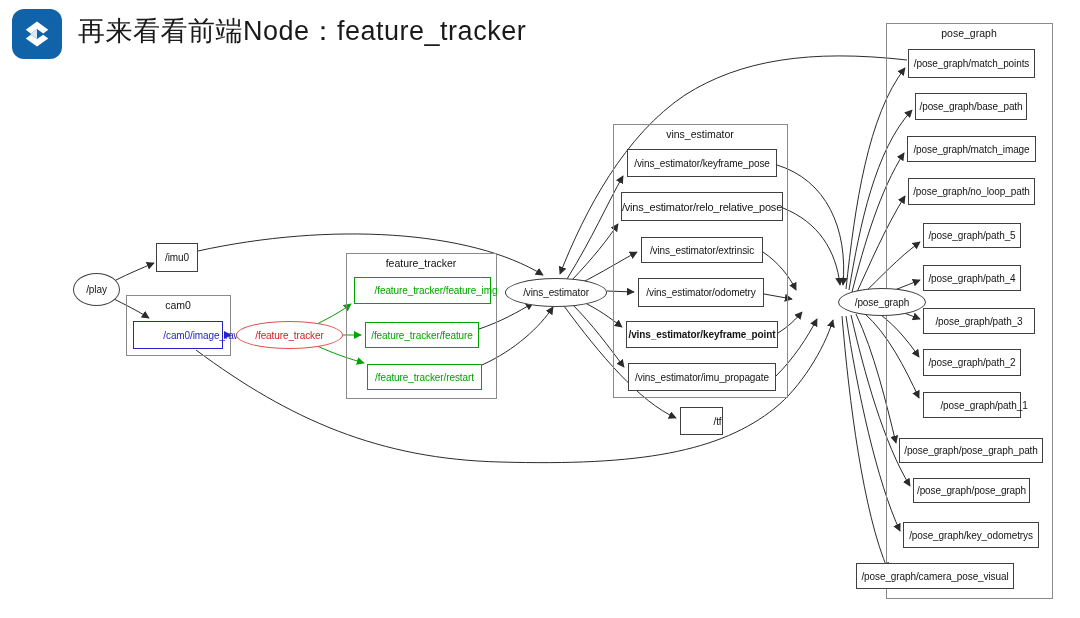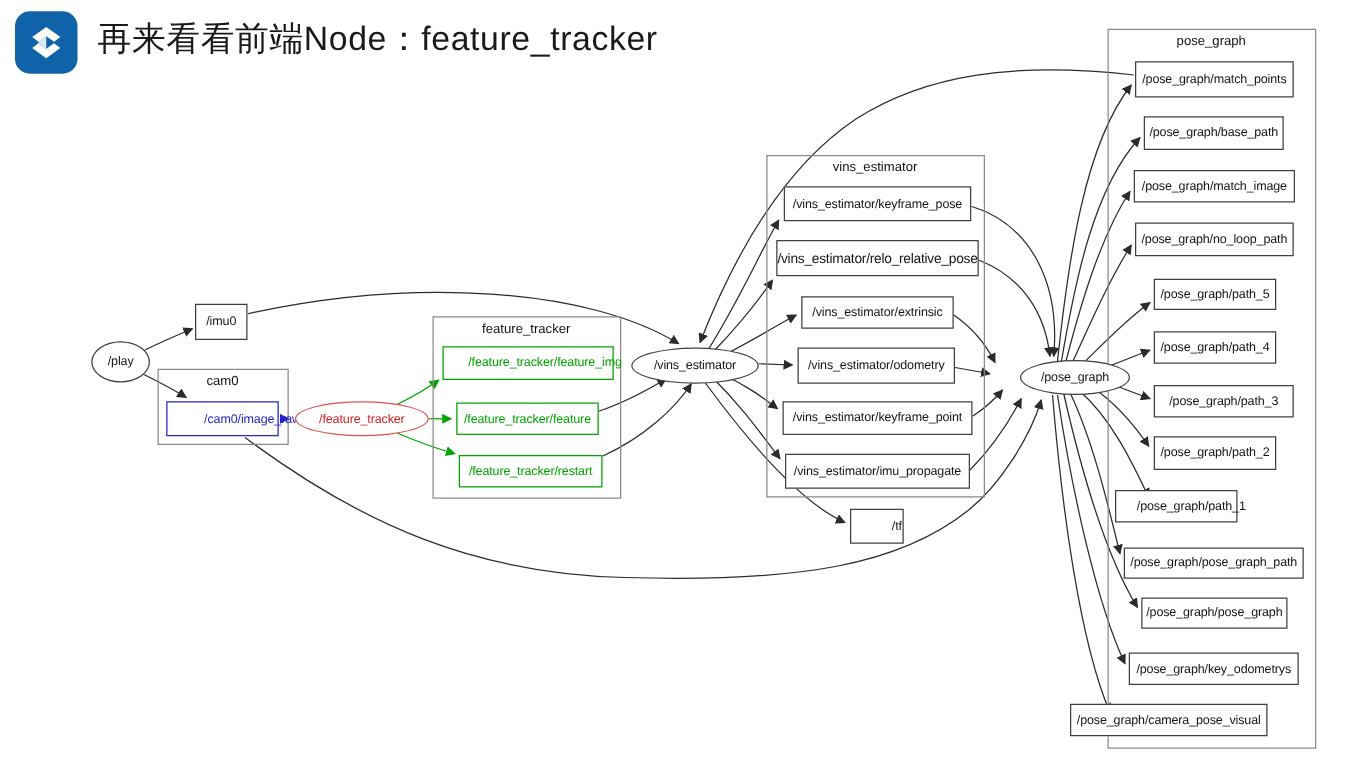--- a/index.html
+++ b/index.html
@@ -121,31 +121,31 @@
 <div class="node topic green" style="left:354px;top:277px;width:137px;height:27px;padding-left:27px;">/feature_tracker/feature_img</div>
 <div class="node topic green" style="left:365px;top:322px;width:114px;height:26px;">/feature_tracker/feature</div>
 <div class="node topic green" style="left:367px;top:364px;width:115px;height:26px;">/feature_tracker/restart</div>
 
 <div class="node ellipse" style="left:505px;top:278px;width:102px;height:29px;">/vins_estimator</div>
 
 <div class="node topic" style="left:627px;top:149px;width:150px;height:28px;">/vins_estimator/keyframe_pose</div>
 <div class="node topic tight" style="left:621px;top:192px;width:162px;height:29px;">/vins_estimator/relo_relative_pose</div>
 <div class="node topic" style="left:641px;top:237px;width:122px;height:26px;">/vins_estimator/extrinsic</div>
 <div class="node topic" style="left:638px;top:278px;width:126px;height:29px;">/vins_estimator/odometry</div>
-<div class="node topic" style="left:626px;top:321px;width:152px;height:27px;">/vins_estimator/keyframe_point</div>
+<div class="node topic" style="left:626px;top:321px;width:152px;height:27px;font-weight:bold;">/vins_estimator/keyframe_point</div>
 <div class="node topic" style="left:628px;top:363px;width:148px;height:28px;">/vins_estimator/imu_propagate</div>
 <div class="node topic" style="left:680px;top:407px;width:43px;height:28px;padding-left:32px;">/tf</div>
 
-<div class="node ellipse" style="left:816px;top:288px;width:88px;height:28px;">/pose_graph</div>
+<div class="node ellipse" style="left:838px;top:288px;width:88px;height:28px;">/pose_graph</div>
 
 <div class="node topic" style="left:908px;top:49px;width:127px;height:29px;">/pose_graph/match_points</div>
 <div class="node topic" style="left:915px;top:93px;width:112px;height:27px;">/pose_graph/base_path</div>
 <div class="node topic" style="left:907px;top:136px;width:129px;height:26px;">/pose_graph/match_image</div>
 <div class="node topic" style="left:908px;top:178px;width:127px;height:27px;">/pose_graph/no_loop_path</div>
 <div class="node topic" style="left:923px;top:223px;width:98px;height:25px;">/pose_graph/path_5</div>
 <div class="node topic" style="left:923px;top:265px;width:98px;height:26px;">/pose_graph/path_4</div>
 <div class="node topic" style="left:923px;top:308px;width:112px;height:26px;">/pose_graph/path_3</div>
 <div class="node topic" style="left:923px;top:349px;width:98px;height:27px;">/pose_graph/path_2</div>
-<div class="node topic" style="left:892px;top:392px;width:98px;height:26px;padding-left:24px;">/pose_graph/path_1</div>
+<div class="node topic" style="left:923px;top:392px;width:98px;height:26px;padding-left:24px;">/pose_graph/path_1</div>
 <div class="node topic" style="left:899px;top:438px;width:144px;height:25px;">/pose_graph/pose_graph_path</div>
 <div class="node topic" style="left:913px;top:478px;width:117px;height:25px;">/pose_graph/pose_graph</div>
 <div class="node topic" style="left:903px;top:522px;width:136px;height:26px;">/pose_graph/key_odometrys</div>
 <div class="node topic" style="left:856px;top:563px;width:158px;height:26px;">/pose_graph/camera_pose_visual</div>
 
 </body></html>

